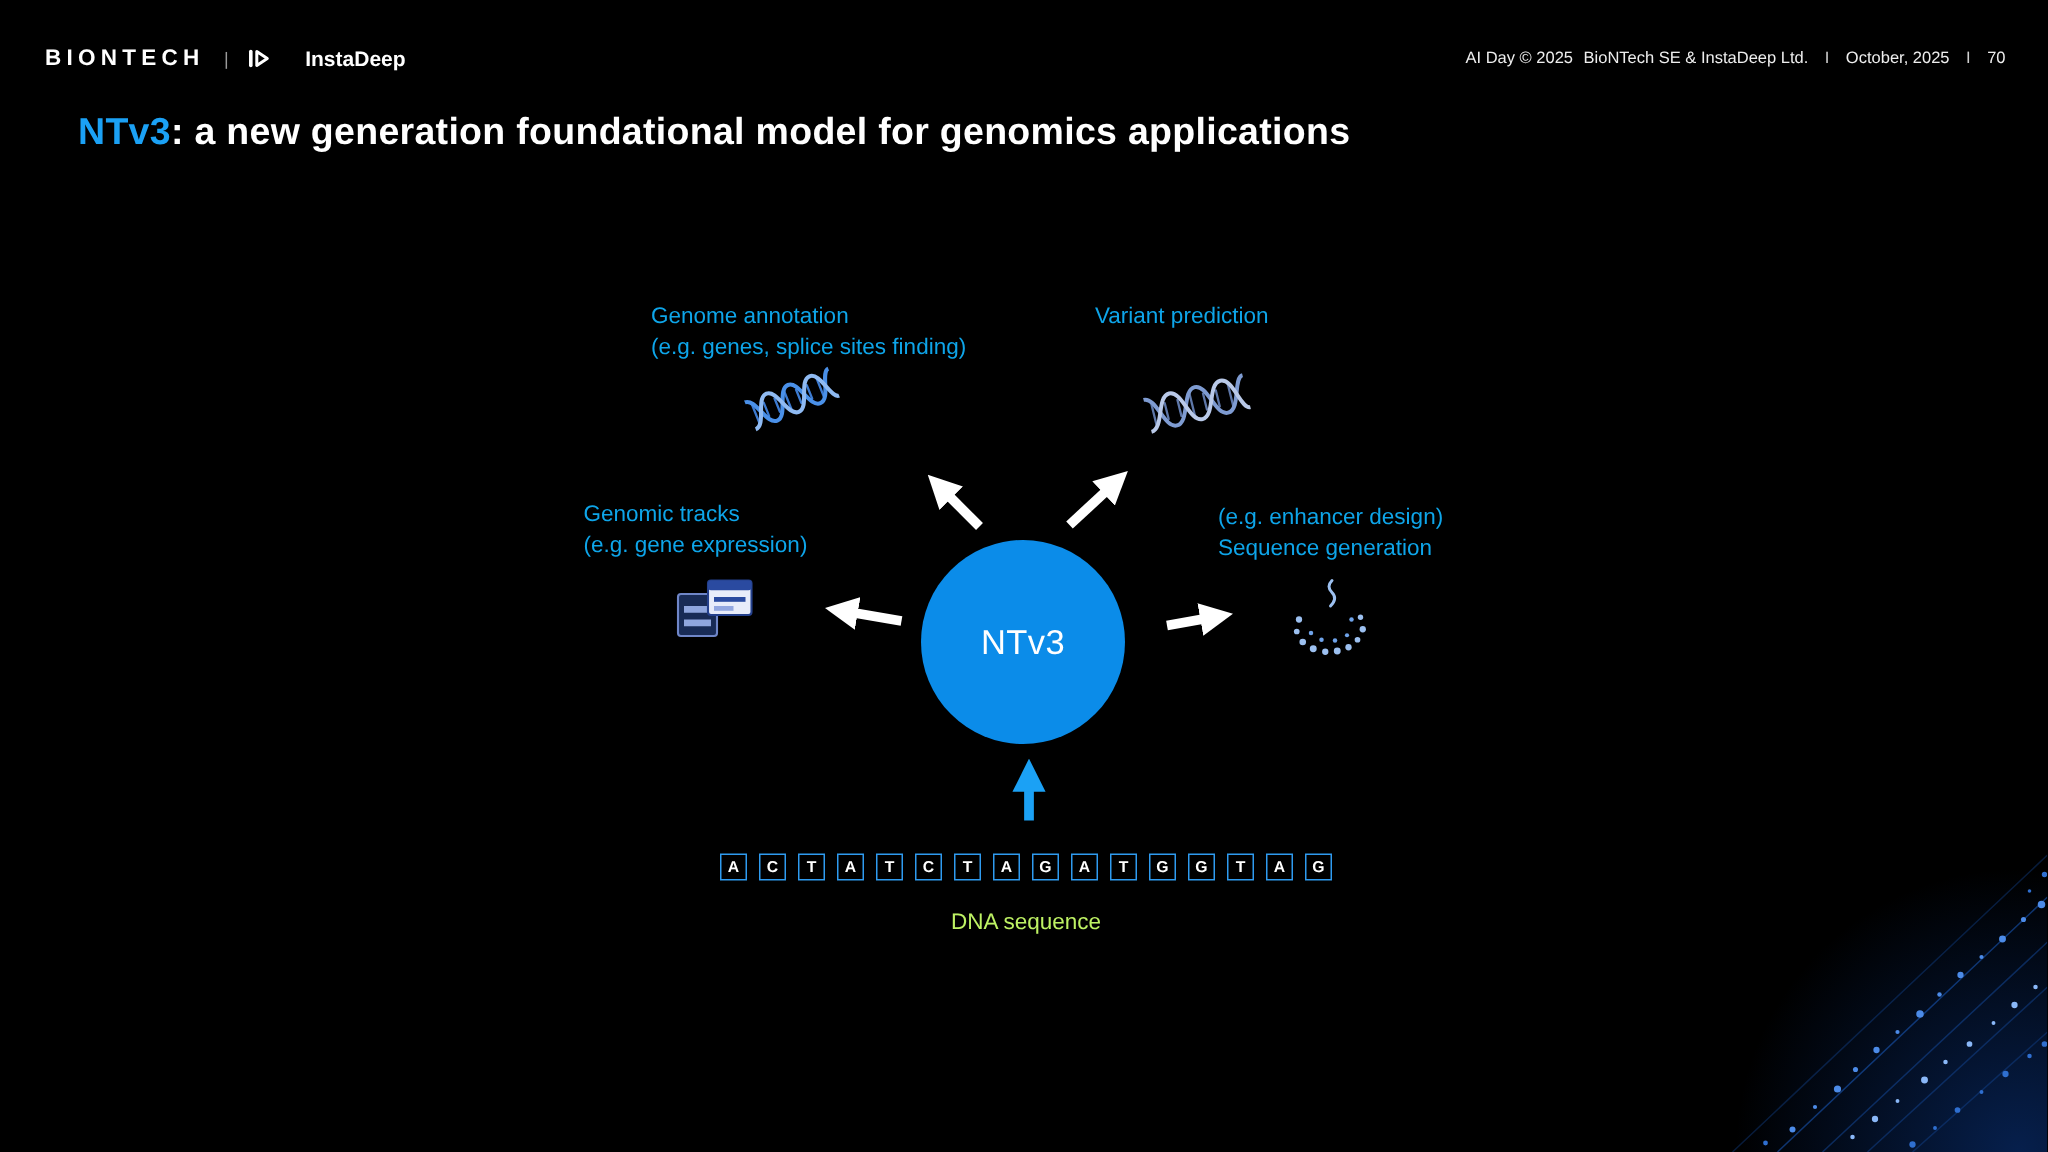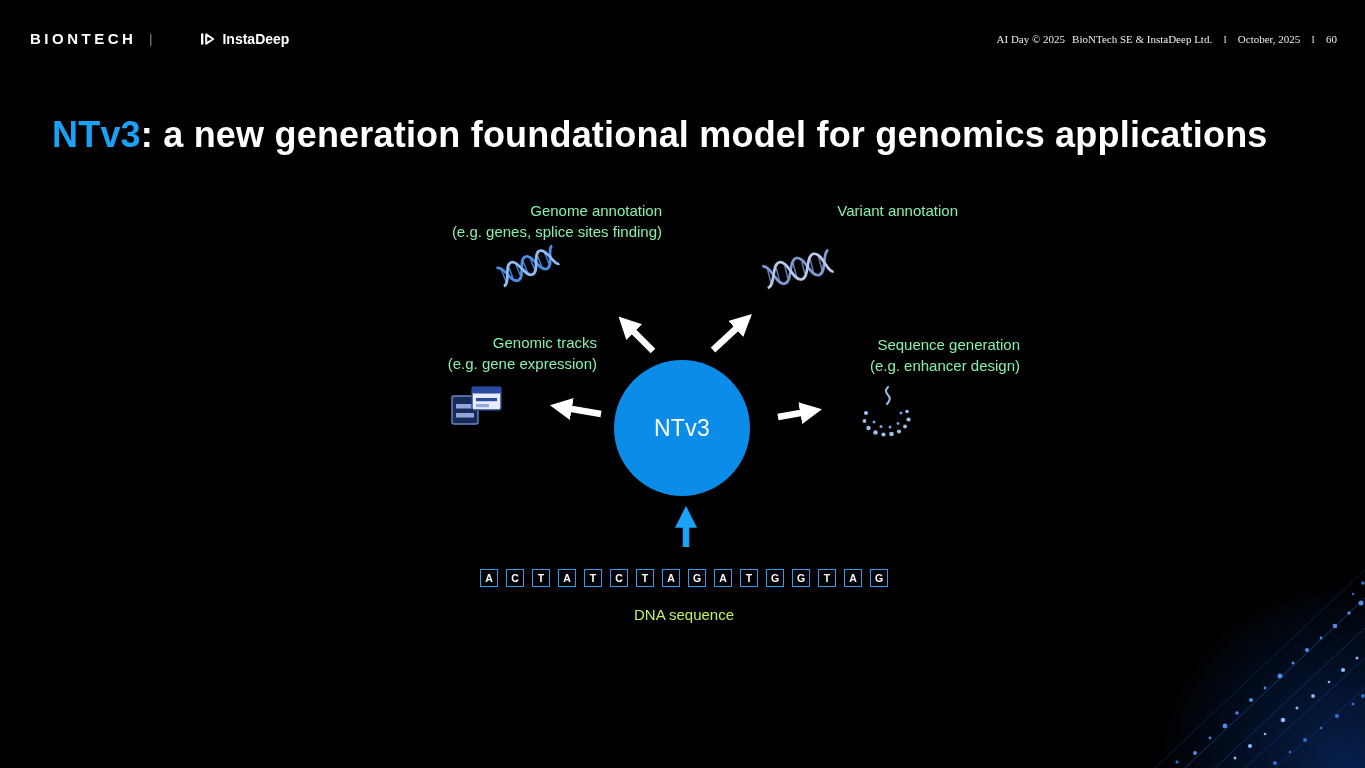--- a/index.html
+++ b/index.html
@@ -18,37 +18,37 @@
   .header {
     position: absolute;
     top: 30px; left: 30px; right: 28px;
     display: flex; justify-content: space-between; align-items: center;
   }
   .brand { display: flex; align-items: center; gap: 13px; justify-content: center; }
   .biontech-logo {
     font-size: 15px; font-weight: 700; letter-spacing: 3.5px; color: #fff;
   }
   .logo-divider { color: #9a9a9a; font-size: 12px; }
-  .instadeep-logo { display: flex; align-items: center; gap: 6px; margin-left: 35px; }
+  .instadeep-logo { display: flex; align-items: center; gap: 22px; }
   .instadeep-text { font-size: 14px; font-weight: 700; color: #fff; }
-  .meta { font-size: 11px; color: #eeeeee; display: flex; align-items: center; font-family: Liberation Serif, serif; }
+  .meta { font-size: 11px; color: #eeeeee; display: flex; align-items: center; }
   .meta span { white-space: pre; }
   .meta .m-div { margin: 0 11px; color: #cfcfcf; }
   .meta .m-gap { margin-left: 7px; }
 
   
   .title {
     position: absolute; left: 52px; top: 74px;
-    font-size: 36px; font-weight: 700; letter-spacing: .2px; margin-top: 40px;
+    font-size: 25px; font-weight: 700; letter-spacing: .2px;
   }
   .title .hl { color: #1BA1F5; }
   .title .rest { color: #fff; }
 
   
-  .node { position: absolute; text-align: right; font-size: 15px; line-height: 20.5px; color: #86efac; }
+  .node { position: absolute; text-align: left; font-size: 15px; line-height: 20.5px; color: #0ea5e9; margin-left: 32px; }
   .node-ga { left: 402px; top: 201px; width: 260px; }
   .node-vp { left: 698px; top: 201px; width: 260px; }
   .node-gt { left: 357px; top: 333px; width: 240px; }
   .node-sg { left: 780px; top: 335px; width: 240px; }
 
   .icon-abs { position: absolute; }
   .icon-ga { left: 498px; top: 251px; transform: rotate(-22deg); }
   .icon-vp { left: 764px; top: 252px; transform: rotate(-14deg); }
   .icon-gt { left: 450px; top: 382px; }
   .icon-sg { left: 860px; top: 385px; }
@@ -103,40 +103,40 @@
         </svg>
         <span class="instadeep-text">InstaDeep</span>
       </span>
     </div>
     <div class="meta">
       <span>AI Day © 2025</span>
       <span class="m-gap">BioNTech SE &amp; InstaDeep Ltd.</span>
       <span class="m-div">I</span>
       <span>October, 2025</span>
       <span class="m-div">I</span>
-      <span>60</span>
+      <span>70</span>
     </div>
   </div>
 
   <h1 class="title"><span class="hl">NTv3</span><span class="rest">: a new generation foundational model for genomics applications</span></h1>
 
   <div class="node node-ga">
     <div>Genome annotation</div>
     <div>(e.g. genes, splice sites finding)</div>
   </div>
   <div class="node node-vp">
-    <div>Variant annotation</div>
+    <div>Variant prediction</div>
   </div>
   <div class="node node-gt">
     <div>Genomic tracks</div>
     <div>(e.g. gene expression)</div>
   </div>
   <div class="node node-sg">
+    <div>(e.g. enhancer design)</div>
     <div>Sequence generation</div>
-    <div>(e.g. enhancer design)</div>
   </div>
 
   <svg class="icon-abs icon-ga" width="60" height="30" viewBox="0 0 62 26">
     <g fill="none" stroke-linecap="round">
       <g stroke="#3C7AD0" stroke-width="1.6">
         <line x1="4" y1="6" x2="4" y2="20"></line>
           <line x1="12" y1="8" x2="12" y2="18"></line>
         <line x1="20" y1="8" x2="20" y2="18"></line>
           <line x1="28" y1="6" x2="28" y2="20"></line>
         <line x1="36" y1="8" x2="36" y2="18"></line>

